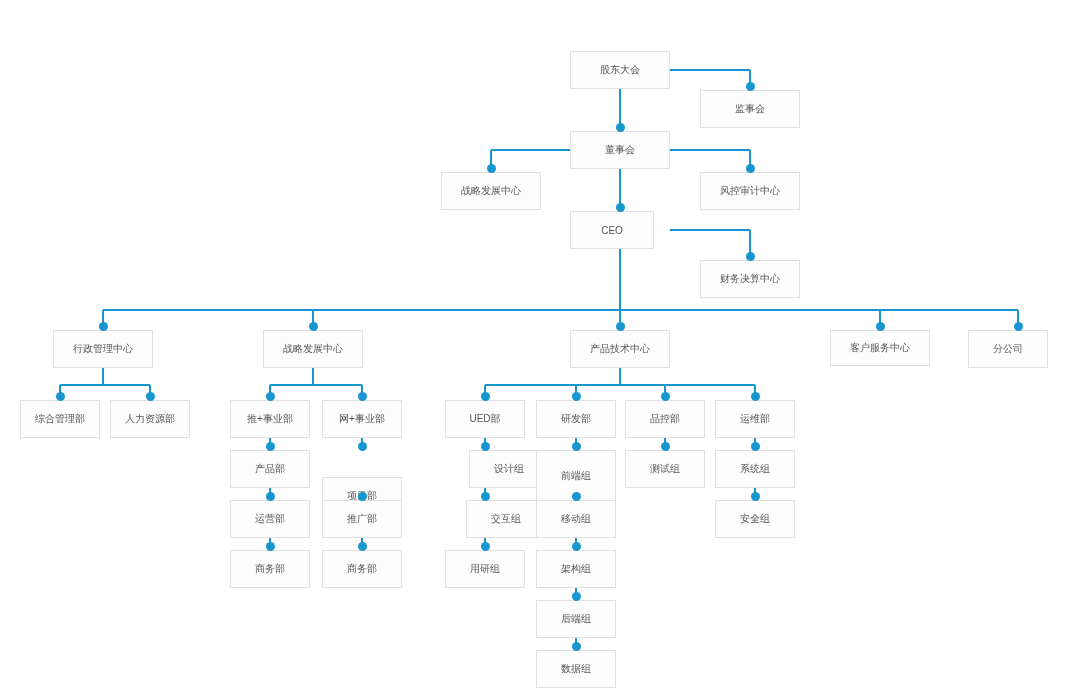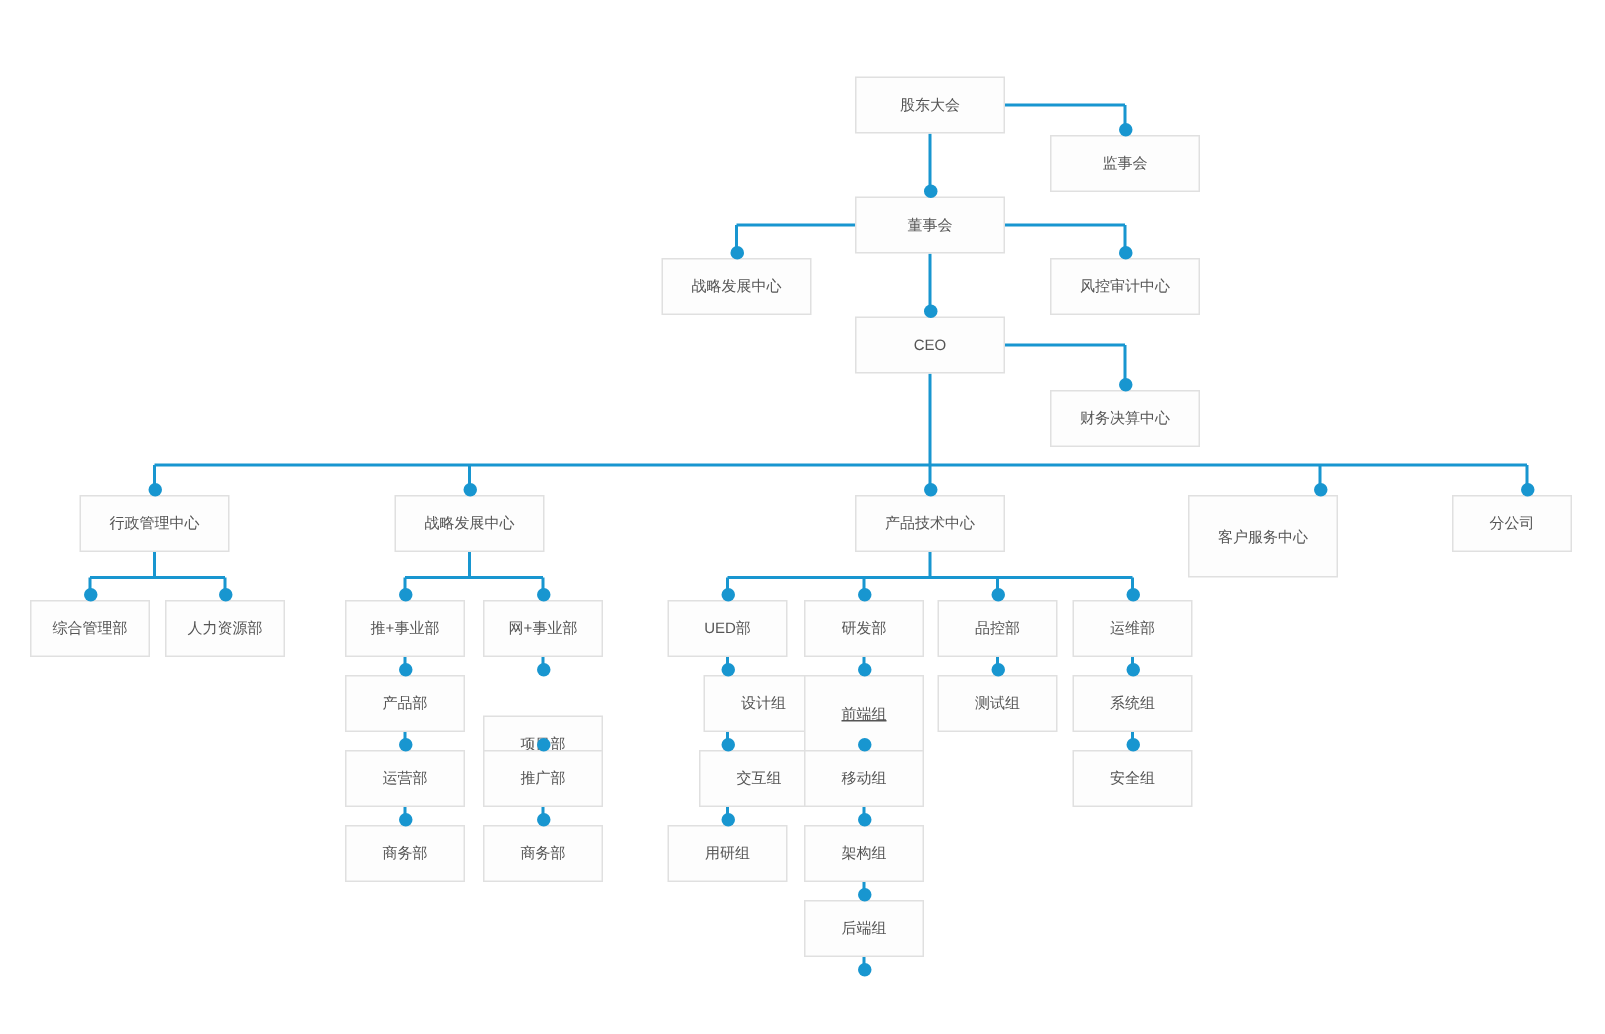--- a/index.html
+++ b/index.html
@@ -102,36 +102,36 @@
     </div>
     <div class="node" style="left: 570px; top: 131px; width: 100px; height: 38px;">
       <span>董事会</span>
     </div>
     <div class="node" style="left: 441px; top: 172px; width: 100px; height: 38px;">
       <span>战略发展中心</span>
     </div>
     <div class="node" style="left: 700px; top: 172px; width: 100px; height: 38px;">
       <span>风控审计中心</span>
     </div>
-    <div class="node" style="left: 570px; top: 211px; width: 100px; height: 38px;">
+    <div class="node" style="left: 570px; top: 211px; width: 84px; height: 38px;">
       <span>CEO</span>
     </div>
     <div class="node" style="left: 700px; top: 260px; width: 100px; height: 38px;">
       <span>财务决算中心</span>
     </div>
     <div class="node" style="left: 53px; top: 330px; width: 100px; height: 38px;">
       <span>行政管理中心</span>
     </div>
     <div class="node" style="left: 263px; top: 330px; width: 100px; height: 38px;">
       <span>战略发展中心</span>
     </div>
     <div class="node" style="left: 570px; top: 330px; width: 100px; height: 38px;">
       <span>产品技术中心</span>
     </div>
-    <div class="node" style="left: 792px; top: 330px; width: 100px; height: 55px;">
+    <div class="node" style="left: 830px; top: 330px; width: 100px; height: 36px;">
       <span>客户服务中心</span>
     </div>
     <div class="node" style="left: 968px; top: 330px; width: 80px; height: 38px;">
       <span>分公司</span>
     </div>
     <div class="node" style="left: 20px; top: 400px; width: 80px; height: 38px;">
       <span>综合管理部</span>
     </div>
     <div class="node" style="left: 110px; top: 400px; width: 80px; height: 38px;">
       <span>人力资源部</span>
@@ -168,31 +168,34 @@
     </div>
     <div class="node" style="left: 466px; top: 500px; width: 80px; height: 38px;">
       <span>交互组</span>
     </div>
     <div class="node" style="left: 445px; top: 550px; width: 80px; height: 38px;">
       <span>用研组</span>
     </div>
     <div class="node" style="left: 536px; top: 400px; width: 80px; height: 38px;">
       <span>研发部</span>
     </div>
-    <div class="node" style="left: 536px; top: 450px; width: 80px; height: 52px; text-decoration: underline;">
+    <div class="node" style="left: 536px; top: 450px; width: 80px; height: 52px;">
       <span>前端组</span>
     </div>
     <div class="node" style="left: 536px; top: 500px; width: 80px; height: 38px;">
       <span>移动组</span>
     </div>
     <div class="node" style="left: 536px; top: 550px; width: 80px; height: 38px;">
       <span>架构组</span>
     </div>
     <div class="node" style="left: 536px; top: 600px; width: 80px; height: 38px;">
       <span>后端组</span>
+    </div>
+    <div class="node" style="left: 536px; top: 650px; width: 80px; height: 38px;">
+      <span>数据组</span>
     </div>
     <div class="node" style="left: 625px; top: 400px; width: 80px; height: 38px;">
       <span>品控部</span>
     </div>
     <div class="node" style="left: 625px; top: 450px; width: 80px; height: 38px;">
       <span>测试组</span>
     </div>
     <div class="node" style="left: 715px; top: 400px; width: 80px; height: 38px;">
       <span>运维部</span>
     </div>

